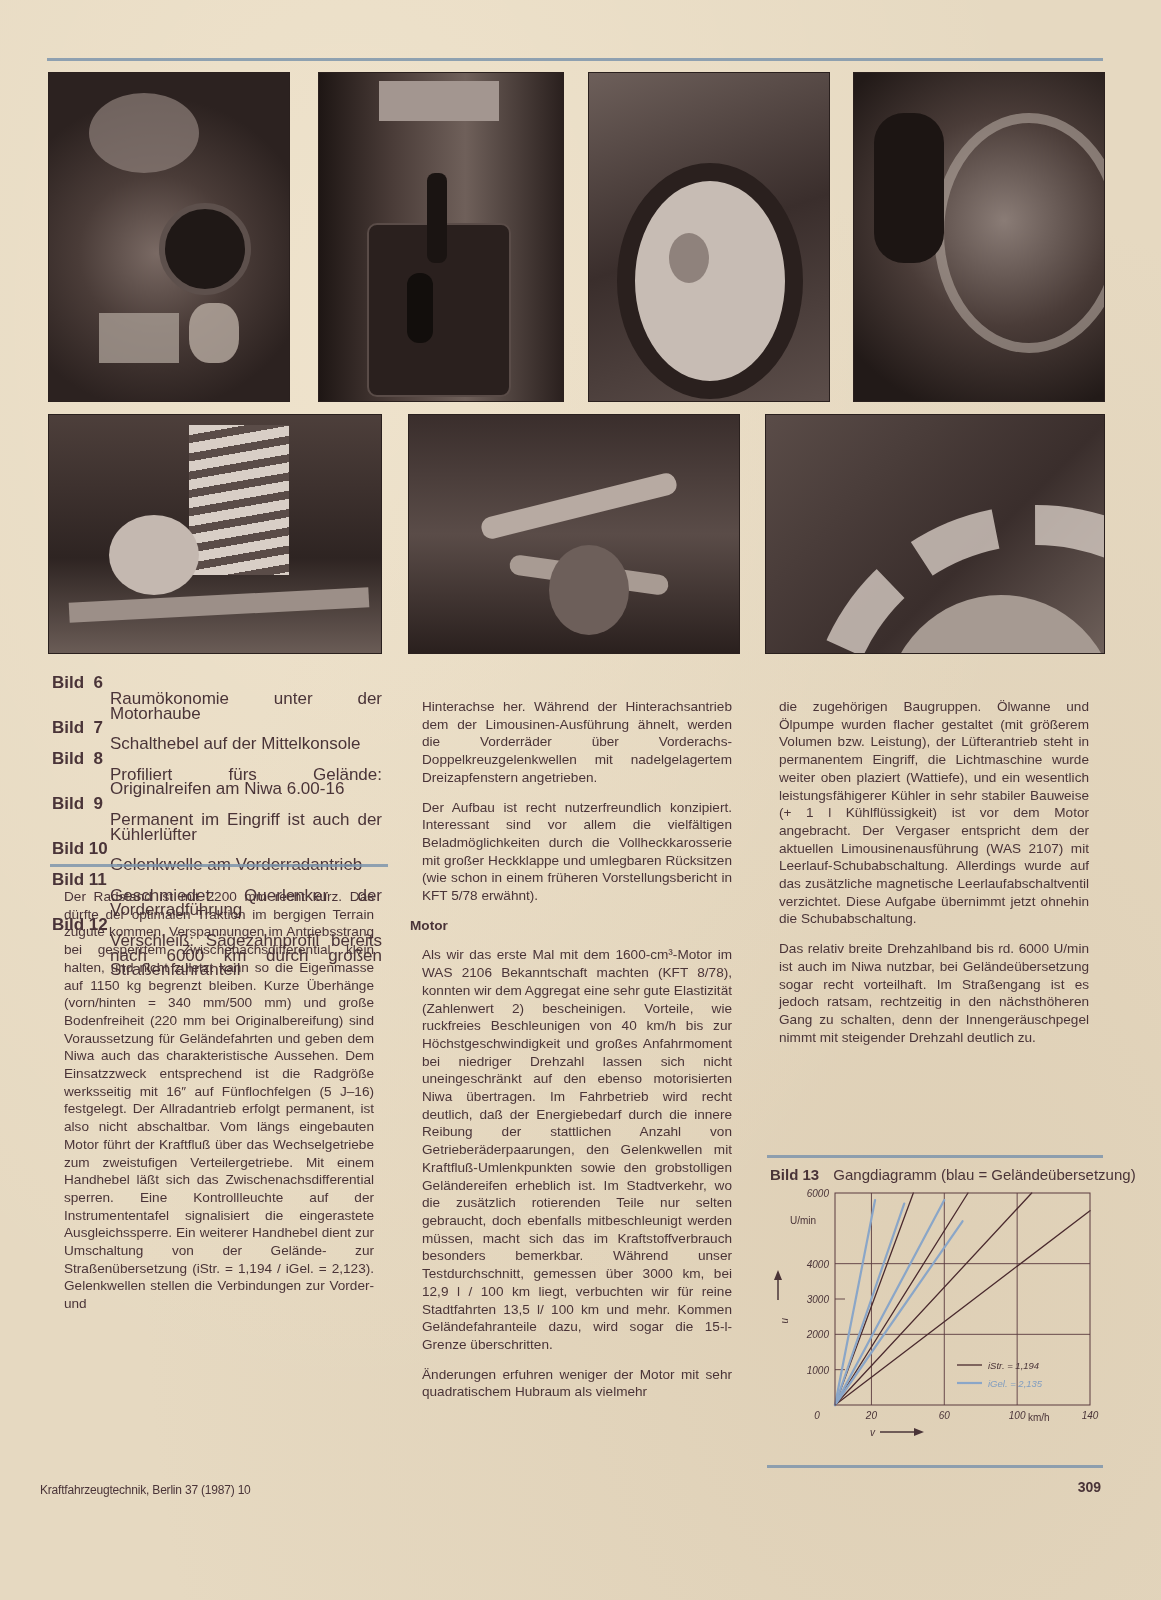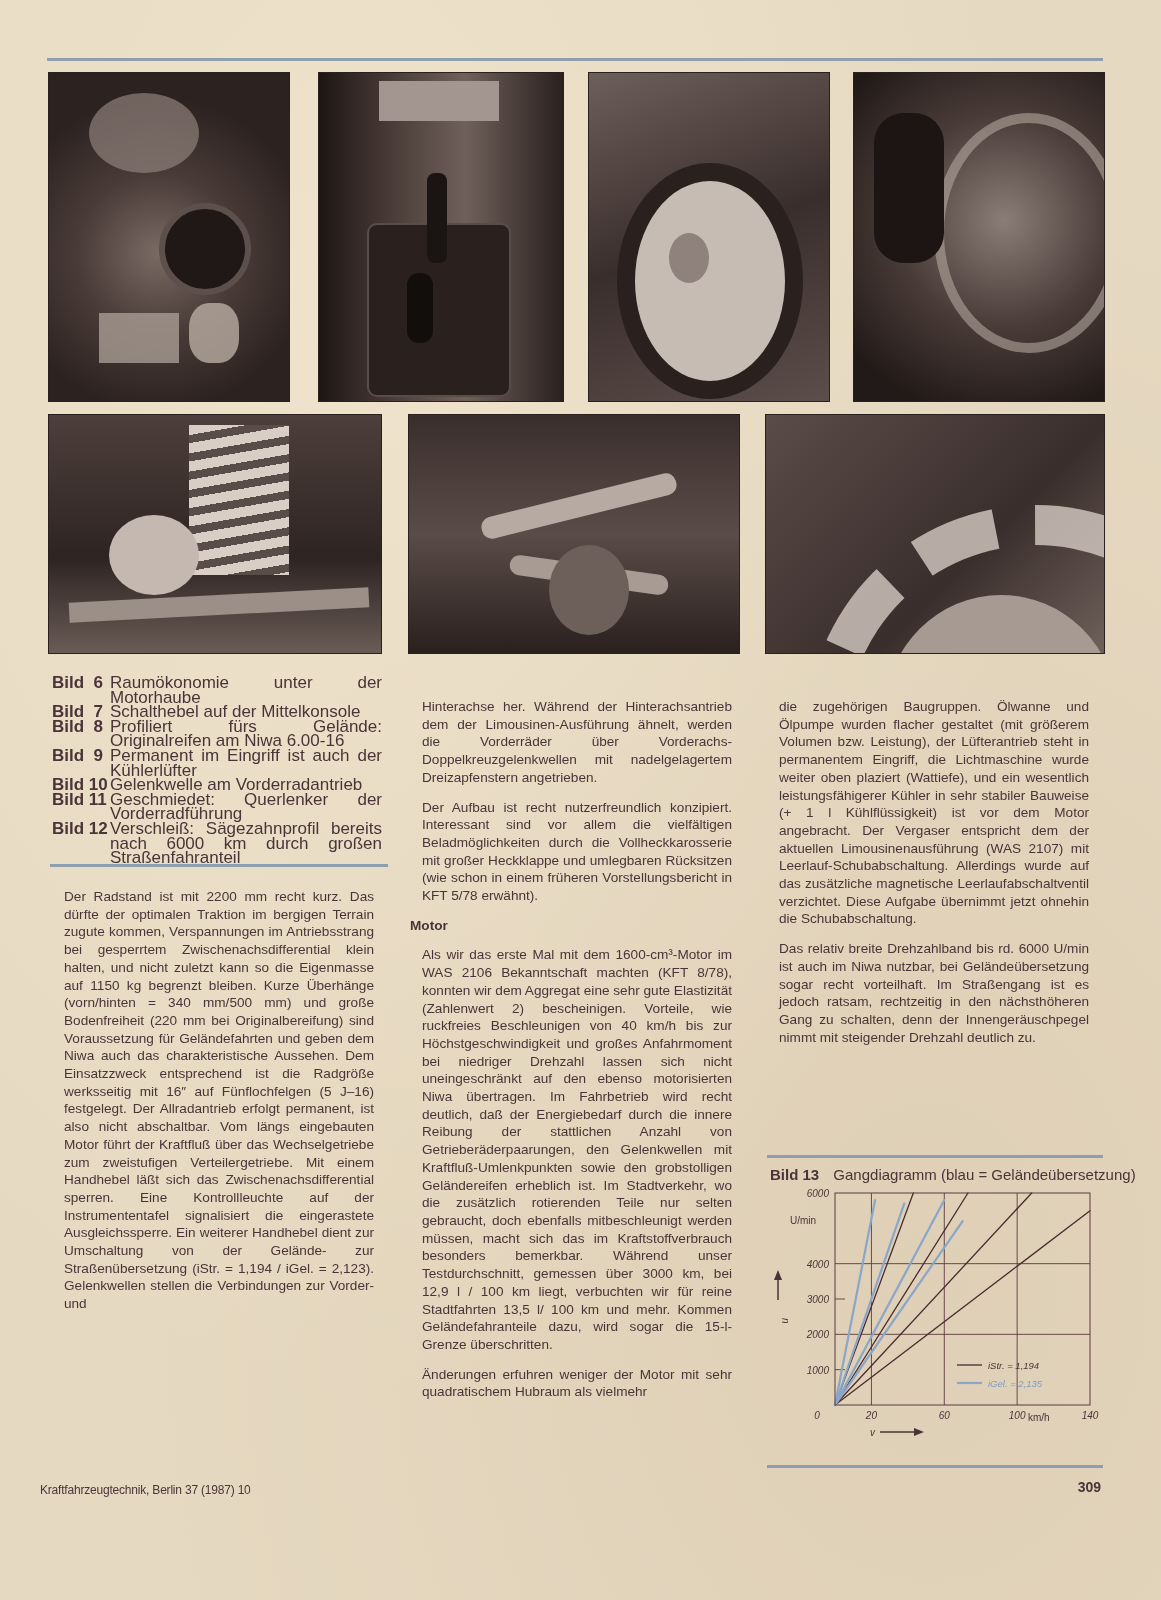--- a/index.html
+++ b/index.html
@@ -18,21 +18,21 @@
     background: #3a2e2c;
     border: 1px solid #2a201e;
   }
   .photo .ph-shade { position: absolute; inset: 0; }
   .col { position: absolute; font-size: 13.6px; line-height: 17.7px; text-align: justify; }
   .col p { margin: 12px; }
   .col h3 { margin: 12px 0 0 0; font-size: 13.6px; line-height: 17.7px; font-weight: bold; }
   .caption-list { position: absolute; font-size: 17px; line-height: 14.6px; }
   .cap-row { display: flex; }
   .cap-num { width: 58px; font-weight: bold; flex: 0 0 58px; white-space: pre; }
-  .cap-text { flex: 1; text-align: justify; }
+  .cap-text { flex: 1; text-align: justify; margin-top: 16px; }
   .footer-left { position: absolute; left: 40px; top: 1483px; font-size: 12px; font-family: "Liberation Sans Narrow", "Liberation Sans", sans-serif; letter-spacing: -0.2px; }
   .footer-right { position: absolute; right: 60px; top: 1479px; font-size: 14px; font-weight: bold; }
   .chart-caption { position: absolute; left: 770px; top: 1166px; font-size: 15px; }
   .chart-caption b { margin-right: 10px; }
   svg text { font-family: "Liberation Sans", sans-serif; }
 </style>
 </head>
 <body>
 
 <div class="rule" style="left:47px; top:58px; width:1056px;"></div>

